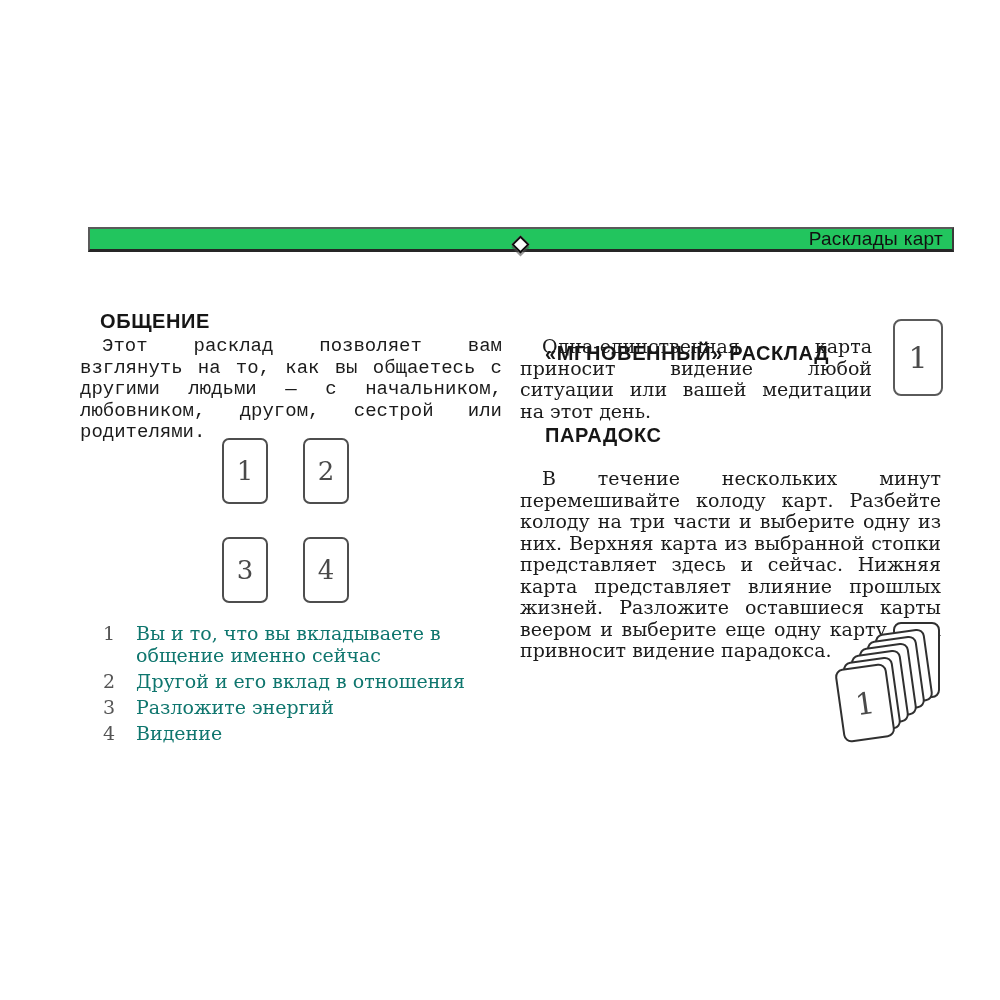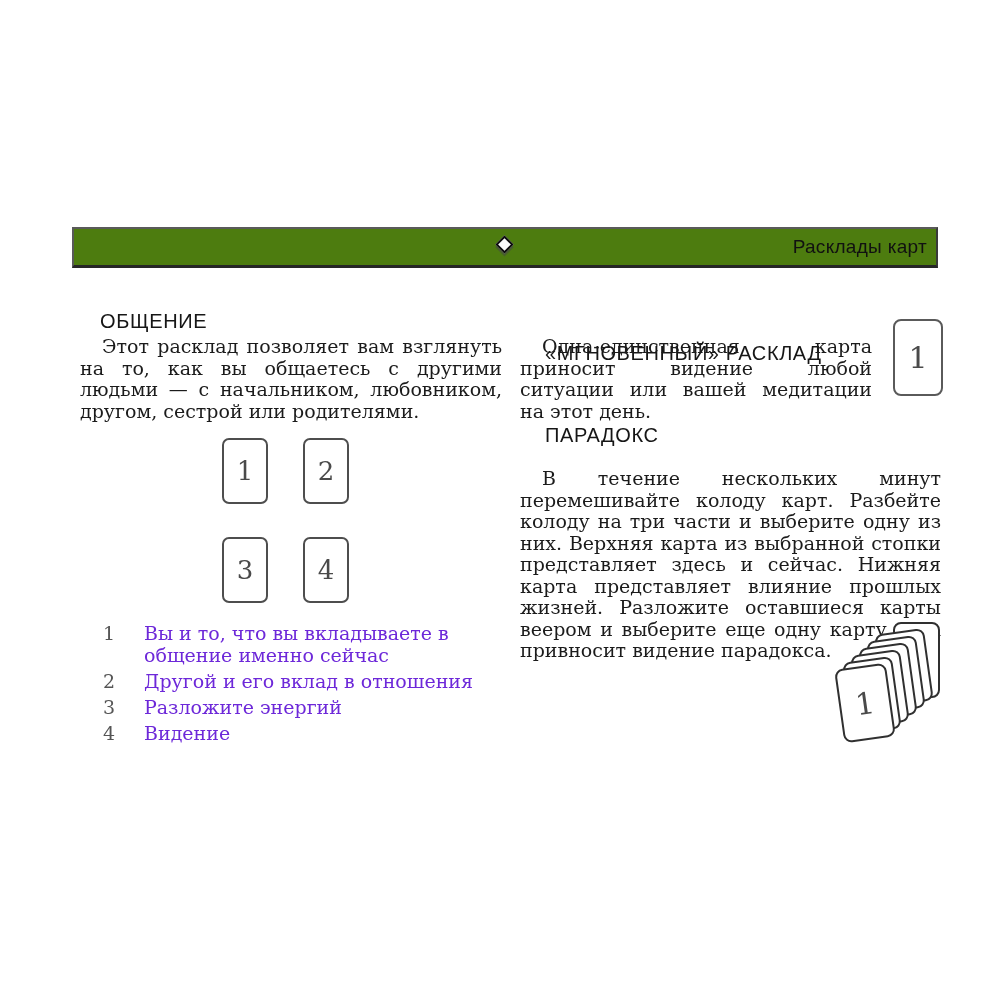--- a/index.html
+++ b/index.html
@@ -4,22 +4,22 @@
 <style>
   * { margin:0; padding:0; box-sizing:border-box; }
   html,body { background:#ffffff; }
   .page {
     position:relative; width:1000px; height:1000px;
     background:#ffffff; overflow:hidden;
     font-family:"DejaVu Serif", serif; color:#1c1c1c;
   }
   
   .header-bar {
-    position:absolute; left:72px; top:227px; width:866px; height:41px;
-    background:#4d7c0f;
+    position:absolute; left:88px; top:227px; width:866px; height:25px;
+    background:#22c55e;
     border:2px solid #5a5a5a;
     border-bottom:3px solid #262626;
     border-right-color:#3a3a3a;
   }
   .diamond {
     position:absolute; left:50%; top:9px; width:13px; height:13px;
     margin-left:-7px;
     background:#fbfbfb;
     border:2px solid #0d0d0d;
     transform:rotate(45deg);
@@ -27,21 +27,21 @@
   }
   .header-title {
     position:absolute; right:9px; top:50%; transform:translateY(-50%);
     font-family:"Liberation Sans", sans-serif;
     font-size:19px; color:#111111; letter-spacing:0.3px;
   }
   
   .sec-heading {
     position:absolute;
     font-family:"Liberation Sans", sans-serif;
-    font-weight:normal; font-size:20px; color:#161616;
+    font-weight:bold; font-size:20px; color:#161616;
     letter-spacing:0.6px; white-space:nowrap;
   }
   
   .body-par {
     position:absolute;
     font-size:19px; line-height:21.5px;
     text-align:justify; text-indent:22px;
     color:#1b1b1b;
   }
   
@@ -66,21 +66,21 @@
     position:absolute; left:103px; top:622px; width:406px;
     list-style:none;
   }
   .legend li {
     display:flex; margin-bottom:4px;
     font-size:19px; line-height:22px;
   }
   .legend .num {
     flex:0 0 33px; color:#555555;
   }
-  .legend .txt { flex:1; color:#6d28d9;margin-left:8px; }
+  .legend .txt { flex:1; color:#0f766e; }
   
   .fan { position:absolute; left:835px; top:620px; width:112px; height:126px; }
   .fan .card { border-color:#303030; border-radius:8px; }
   .fan-back  { left:58px; top:2px;  width:47px; height:76px; font-size:30px; }
   .fan-mid   { width:50px; height:73px; transform:rotate(-8deg); }
   .fm-5 { left:44px; top:11px; }
   .fm-4 { left:36px; top:18px; }
   .fm-3 { left:28px; top:25px; }
   .fm-2 { left:20px; top:32px; }
   .fm-1 { left:12px; top:39px; }
@@ -94,21 +94,21 @@
 
 <div class="page">
 
   <div class="header-bar">
     <span class="diamond"></span>
     <span class="header-title">Расклады карт</span>
   </div>
 
   <h2 class="sec-heading" style="left:100px; top:310px;">ОБЩЕНИЕ</h2>
 
-  <p class="body-par" style="left:80px; top:336px; width:422px;">Этот расклад позволяет вам взглянуть на то, как вы общаетесь с другими людьми — с начальником, любовником, другом, сестрой или родителями.</p>
+  <p class="body-par" style="left:80px; top:336px; width:422px;font-family:Liberation Mono, monospace;">Этот расклад позволяет вам взглянуть на то, как вы общаетесь с другими людьми — с начальником, любовником, другом, сестрой или родителями.</p>
 
   <div class="cards-grid">
     <div class="card cg-1">
         <span>1</span>
       </div>
     <div class="card cg-2">
         <span>2</span>
       </div>
     <div class="card cg-3">
         <span>3</span>

